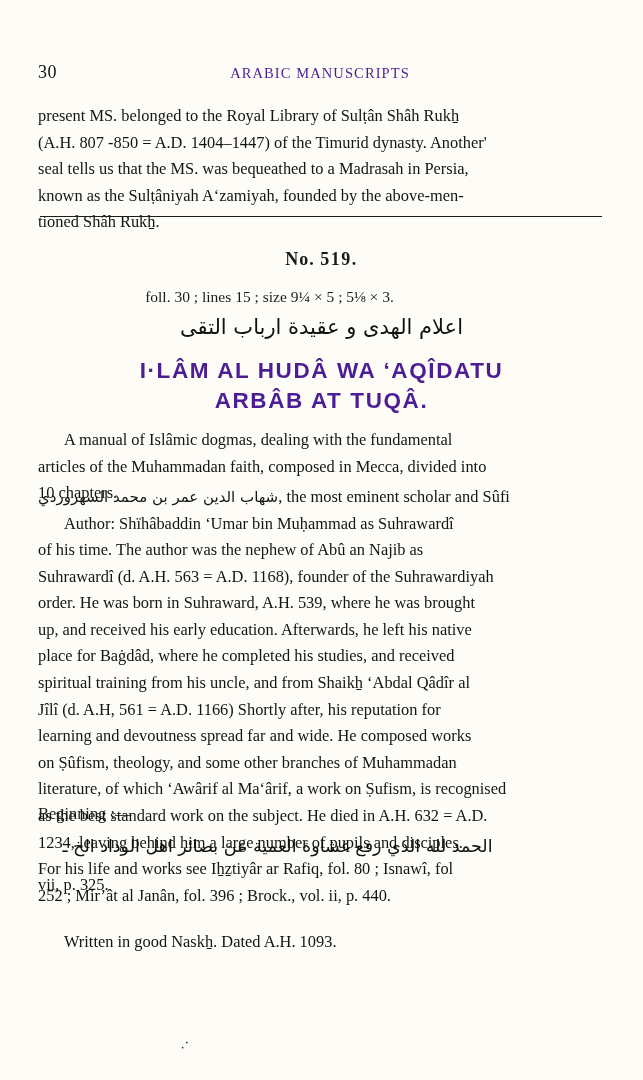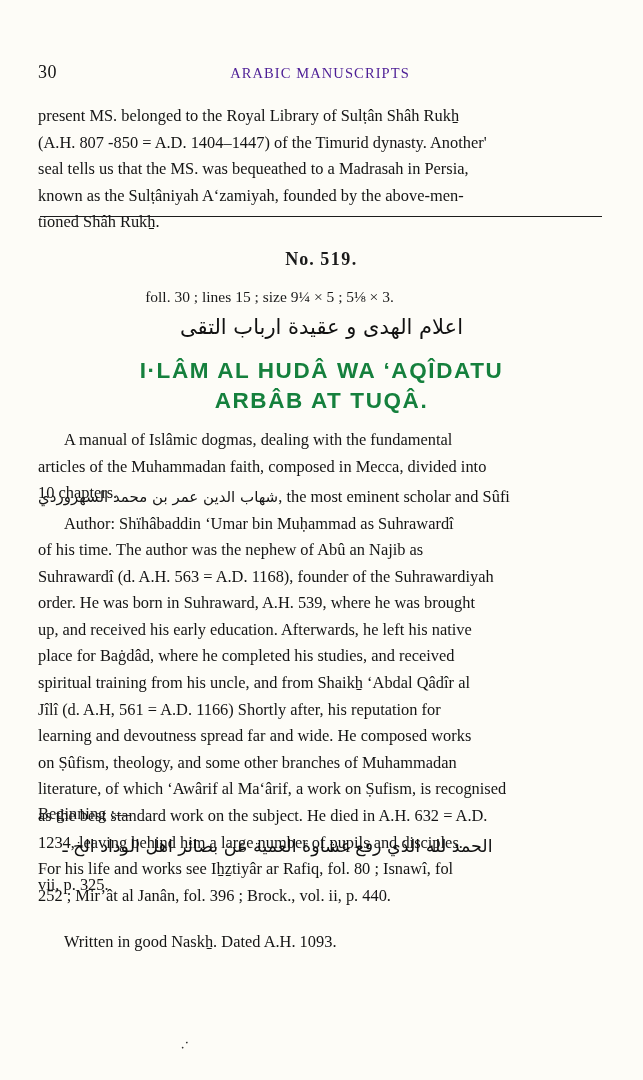--- a/index.html
+++ b/index.html
@@ -97,21 +97,21 @@
   }
   .title-lat {
     position: absolute;
     left: 0;
     width: 643px;
     text-align: center;
     font-family: "Liberation Sans", sans-serif;
     font-weight: bold;
     font-size: 22.5px;
     letter-spacing: 1.6px;
-    color: #15803d;
+    color: #4c1d95;
   }
   .title-lat.l1 { top: 358px; }
   .title-lat.l2 { top: 388px; }
 
   .para2 { top: 427px; }
   .para3 { top: 484px; }
   .indent { text-indent: 26px; }
   .arabic-inline {
     font-family: "DejaVu Sans", sans-serif;
     font-size: 15px;

